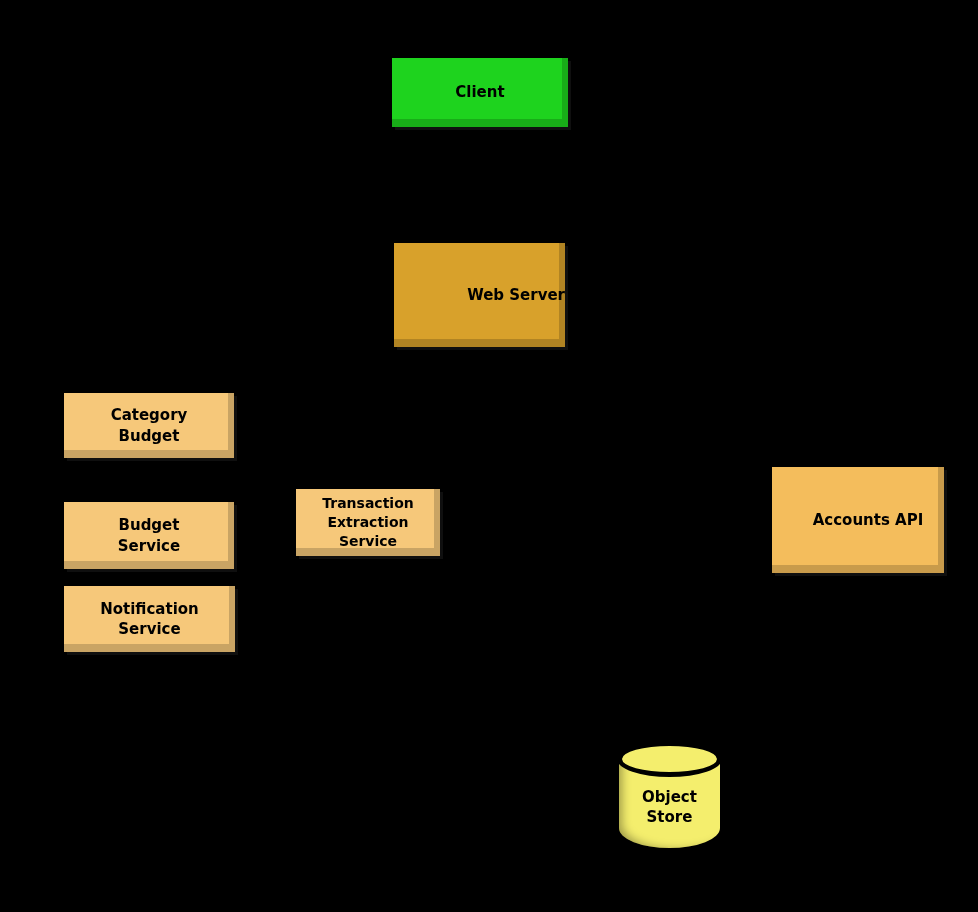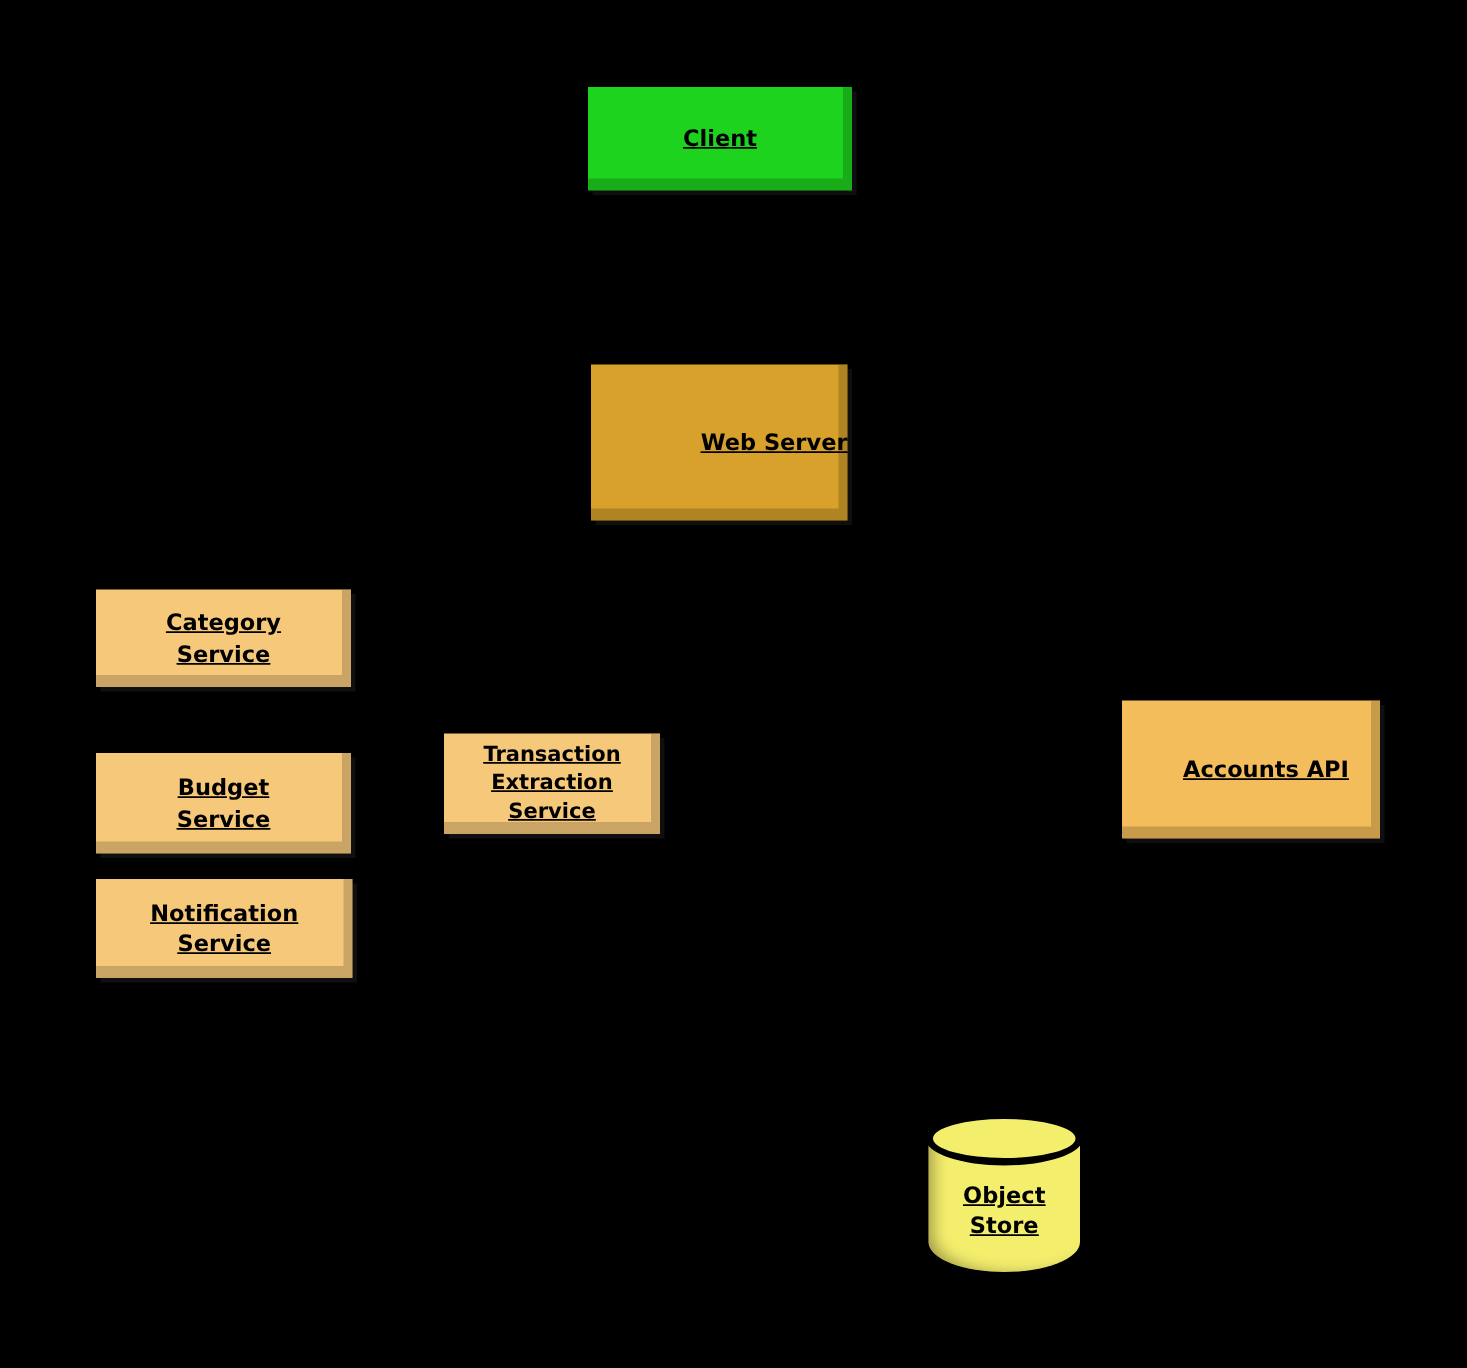--- a/index.html
+++ b/index.html
@@ -1,15 +1,15 @@
 <!DOCTYPE html>
 <html><head>
 <meta charset="utf-8">
 <style>
-  * { margin: 0; padding: 0; box-sizing: border-box; text-decoration: underline; }
+  * { margin: 0; padding: 0; box-sizing: border-box; }
   html, body {
     width: 978px; height: 912px;
     background: #000000;
     font-family: "DejaVu Sans", sans-serif;
     overflow: hidden;
   }
   .canvas {
     position: relative;
     width: 978px; height: 912px;
     background: #000000;
@@ -55,40 +55,40 @@
   .cylinder .label { position: relative; top: 6px; }
 
   
   .n-client                 { left: 392px; top: 58px;  width: 176px; height: 69px;  }
   .n-web-server             { left: 394px; top: 243px; width: 171px; height: 104px; justify-content: flex-end; }
   .n-category-service       { left: 64px;  top: 393px; width: 170px; height: 65px;  }
   .n-budget-service         { left: 64px;  top: 502px; width: 170px; height: 67px;  }
   .n-notification-service   { left: 64px;  top: 586px; width: 171px; height: 66px;  }
   .n-transaction-service    { left: 296px; top: 489px; width: 144px; height: 67px;  font-size: 14px; }
   .n-queue                  { left: 519px; top: 489px; width: 172px; height: 67px;  }
-  .n-accounts-api           { left: 748px; top: 467px; width: 172px; height: 92px; padding-left: 20px; }
+  .n-accounts-api           { left: 772px; top: 467px; width: 172px; height: 106px; padding-left: 20px; }
   .n-sql                    { left: 426px; top: 757px; width: 101px; height: 91px;  }
   .n-object-store           { left: 619px; top: 754px; width: 101px; height: 94px; align-items: center;  }
 </style>
 </head>
 <body>
 
 <div class="canvas">
 
   <div class="node n-client" style="--fill: #1ed31e;">
     <span class="label">Client</span>
   </div>
 
   <div class="node n-web-server" style="--fill: #d8a12b;">
     <span class="label">Web Server</span>
   </div>
 
   <div class="node n-category-service" style="--fill: #f6c87a;">
     <span class="label">Category
-Service</span>
+Budget</span>
   </div>
 
   <div class="node n-budget-service" style="--fill: #f6c87a;">
     <span class="label">Budget
 Service</span>
   </div>
 
   <div class="node n-notification-service" style="--fill: #f6c87a;">
     <span class="label">Notification
 Service</span>

